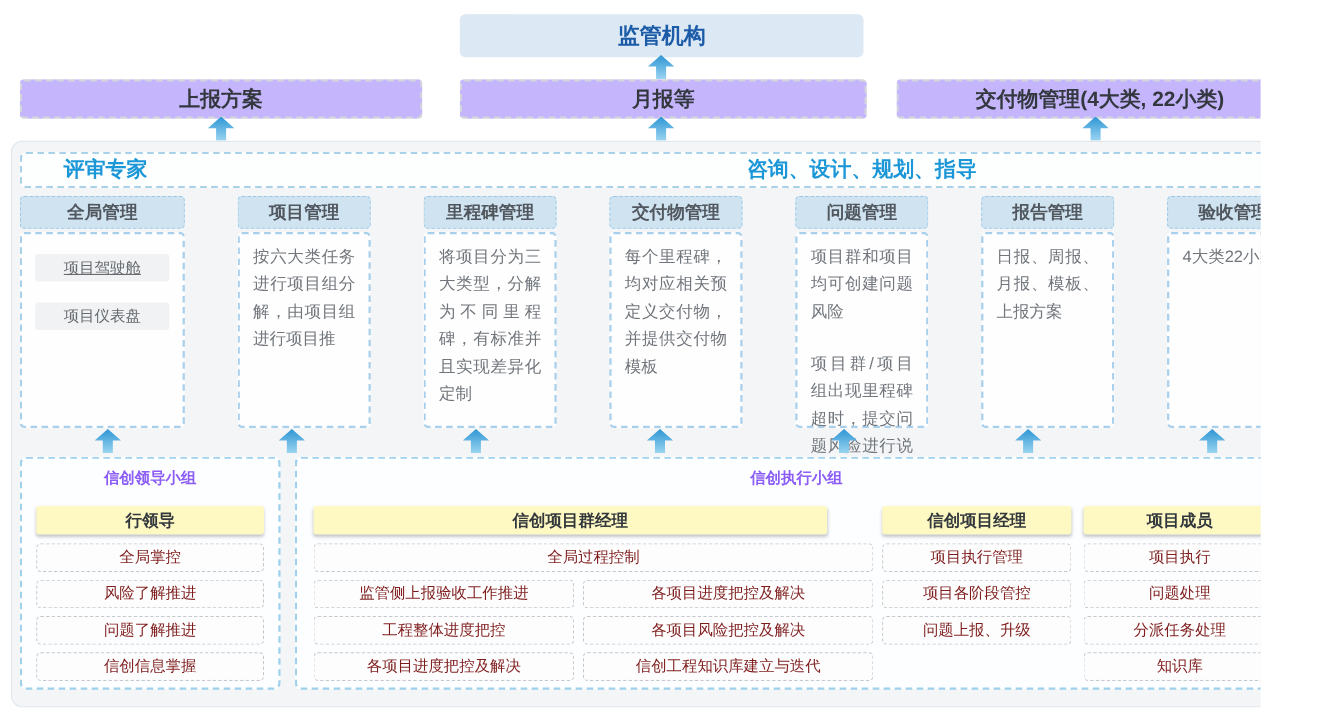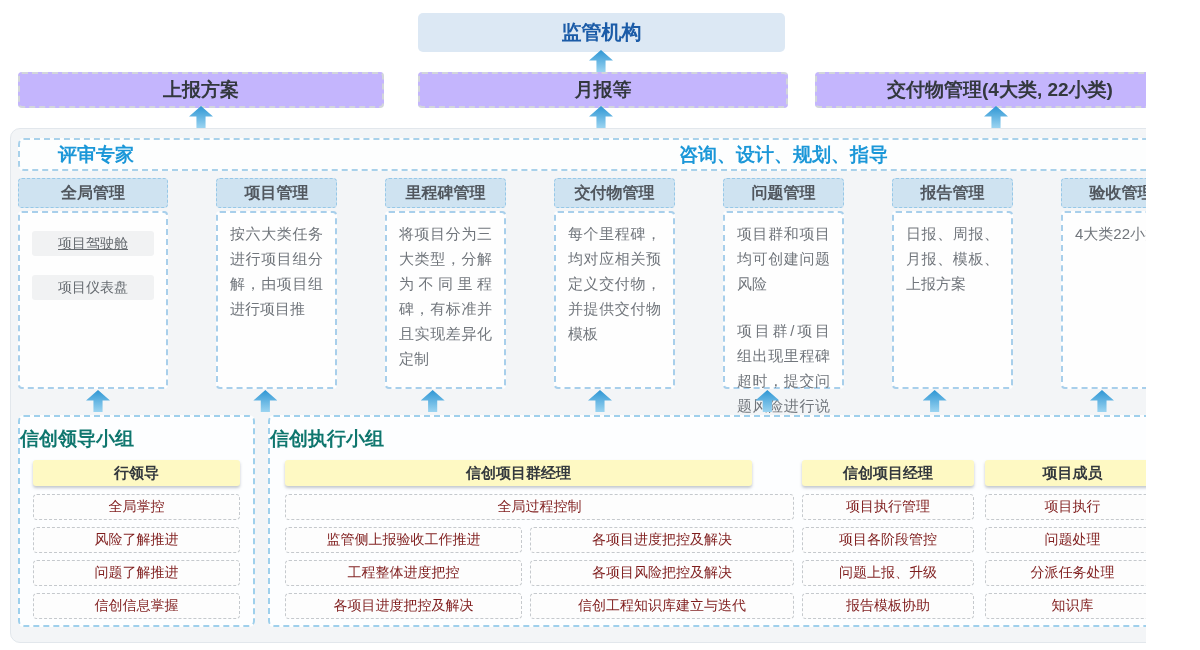--- a/index.html
+++ b/index.html
@@ -41,22 +41,22 @@
   .chip{width:122px;height:25px;margin:0 auto;background:#f1f2f3;border-radius:3px;color:#666b70;
         font-size:14px;display:flex;align-items:center;justify-content:center;}
   .chip.first{margin-top:10px;margin-bottom:19px;text-decoration:underline;}
 
   
   .arrowrow{display:flex;justify-content:space-between;}
   .arrowrow .cell{width:160px;display:flex;justify-content:center;}
 
   
   .group{background:#fdfeff;border:2px dashed #9fd0ec;border-radius:6px;}
-  .grp-title{position:absolute;left:0;right:0;top:9px;color:#0f766e;
-             font-size:19px;font-weight:bold;}
+  .grp-title{position:absolute;left:0;right:0;top:9px;text-align:center;color:#8b5cf6;
+             font-size:14px;font-weight:bold;}
   .whitebar{position:absolute;height:26px;background:#fef9c3;border-radius:3px;
             box-shadow:0 2px 3px rgba(100,110,125,.38);color:#33383d;font-size:15px;font-weight:bold;
             display:flex;align-items:center;justify-content:center;box-sizing:border-box;}
   .item{position:absolute;height:26px;background:#fdfdfd;border:1px dashed #c5c9cd;border-radius:4px;
         color:#7f1d1d;font-size:14px;display:flex;align-items:center;justify-content:center;
         box-sizing:border-box;white-space:nowrap;}
 </style>
 </head>
 <body>
 
@@ -201,21 +201,20 @@
     <div class="item" style="left:15px;top:143px;width:237px;">工程整体进度把控</div>
     <div class="item" style="left:15px;top:176px;width:237px;">各项目进度把控及解决</div>
     <div class="item" style="left:260px;top:110px;width:264px;">各项目进度把控及解决</div>
     <div class="item" style="left:260px;top:143px;width:264px;">各项目风险把控及解决</div>
     <div class="item" style="left:260px;top:176px;width:264px;">信创工程知识库建立与迭代</div>
 
     <div class="whitebar" style="left:532px;top:43px;width:172px;">信创项目经理</div>
     <div class="item" style="left:532px;top:77px;width:172px;">项目执行管理</div>
     <div class="item" style="left:532px;top:110px;width:172px;">项目各阶段管控</div>
     <div class="item" style="left:532px;top:143px;width:172px;">问题上报、升级</div>
-    <div class="item" style="left:532px;top:176px;width:172px;">报告模板协助</div>
 
     <div class="whitebar" style="left:715px;top:43px;width:175px;">项目成员</div>
     <div class="item" style="left:715px;top:77px;width:175px;">项目执行</div>
     <div class="item" style="left:715px;top:110px;width:175px;">问题处理</div>
     <div class="item" style="left:715px;top:143px;width:175px;">分派任务处理</div>
     <div class="item" style="left:715px;top:176px;width:175px;">知识库</div>
   </div>
 
 </div>
 

